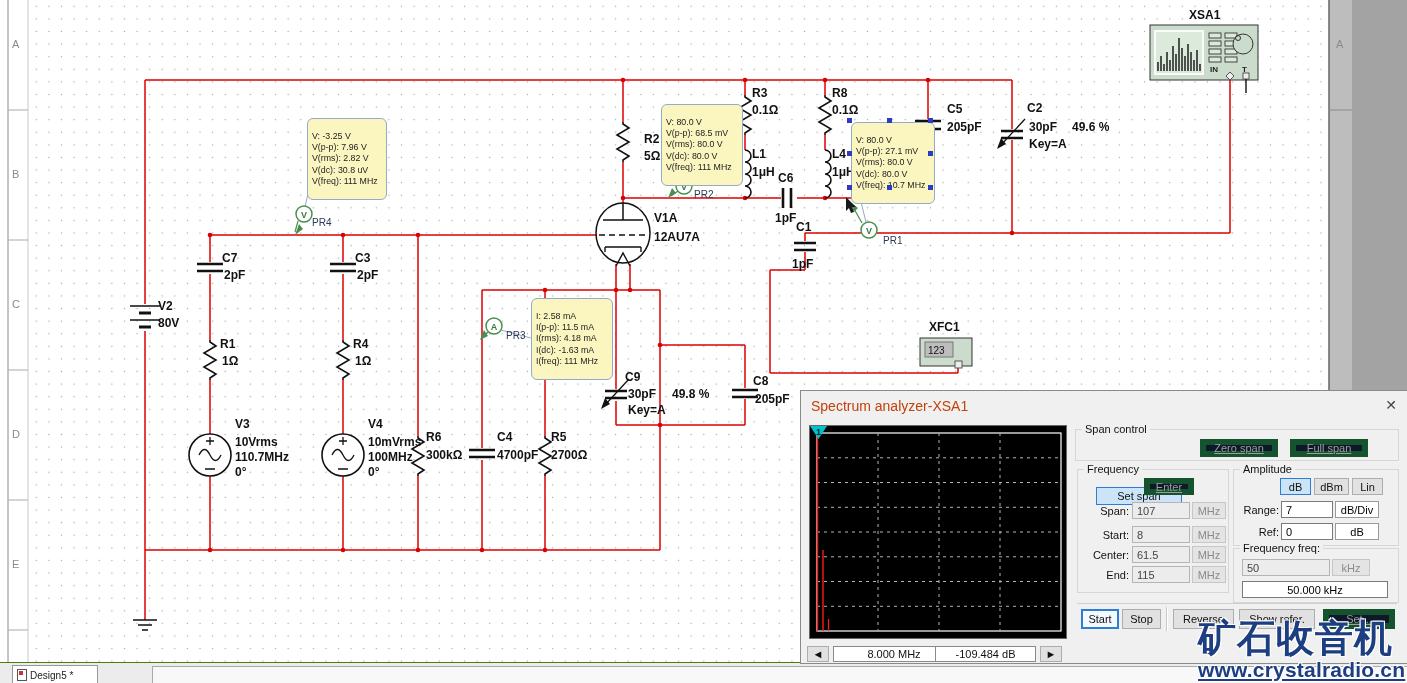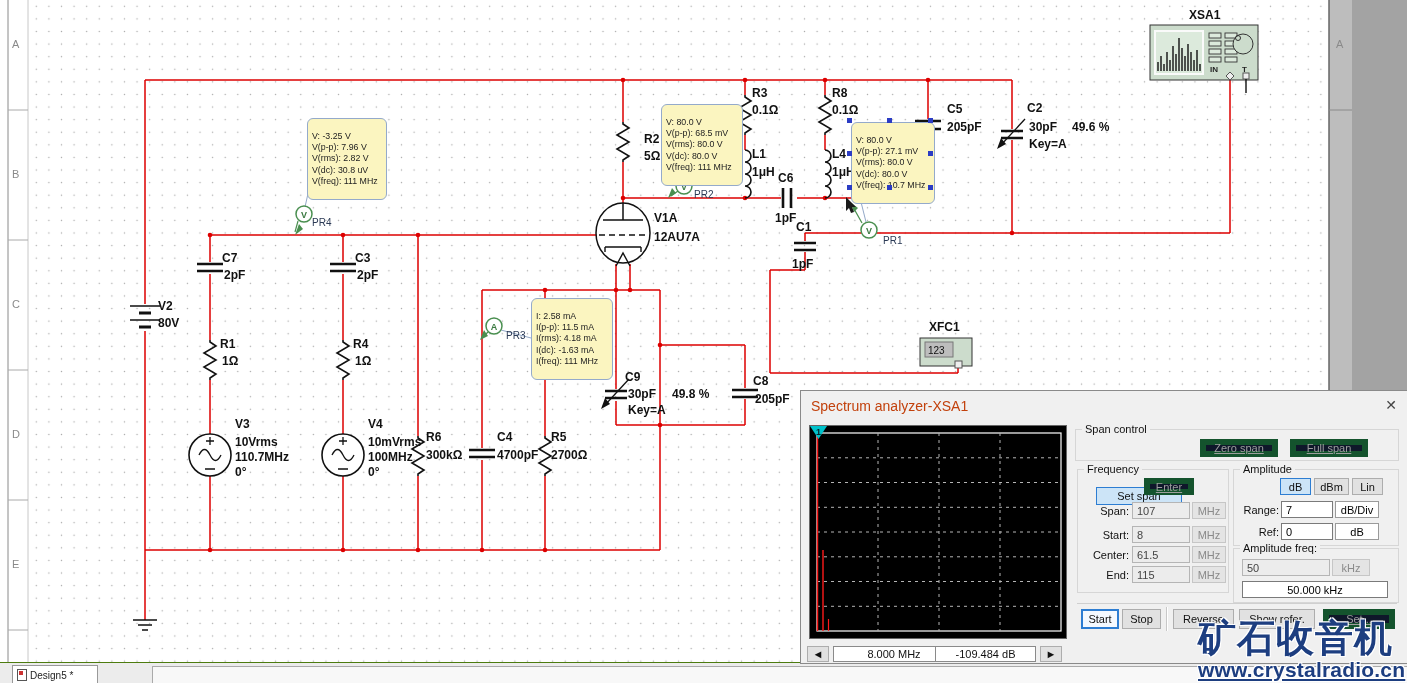--- a/index.html
+++ b/index.html
@@ -451,21 +451,21 @@
       <div class="btn" style="left:118px;top:8px;width:31px;height:17px;">Lin</div>
       <div class="rlabel" style="left:2px;top:34px;width:43px;">Range:</div>
       <div class="fld fld-en" style="left:47px;top:31px;width:52px;height:17px;">7</div>
       <div class="fld unit-en" style="left:101px;top:31px;width:44px;height:17px;">dB/Div</div>
       <div class="rlabel" style="left:2px;top:56px;width:43px;">Ref:</div>
       <div class="fld fld-en" style="left:47px;top:53px;width:52px;height:17px;">0</div>
       <div class="fld unit-en" style="left:101px;top:53px;width:44px;height:17px;">dB</div>
     </div>
 
     <div class="grp" style="left:432px;top:157px;width:164px;height:53px;">
-      <span class="leg">Amplitude freq:</span>
+      <span class="leg">Frequency freq:</span>
       <div class="fld fld-dis" style="left:8px;top:10px;width:88px;height:17px;">50</div>
       <div class="fld unit-dis" style="left:98px;top:10px;width:38px;height:17px;">kHz</div>
       <div class="fld fld-en" style="left:8px;top:32px;width:146px;height:17px;justify-content:center;padding-left:0;">50.000 kHz</div>
     </div>
 
     <div class="abs" style="left:276px;top:212px;width:320px;border-top:1px solid #cfcfcf;"></div>
     <div class="abs" style="left:365px;top:216px;height:24px;border-left:1px solid #c8c8c8;border-right:1px solid #fff;"></div>
 
     <div class="btn btn-def" style="left:280px;top:218px;width:38px;height:20px;">Start</div>
     <div class="btn" style="left:321px;top:218px;width:39px;height:20px;">Stop</div>

